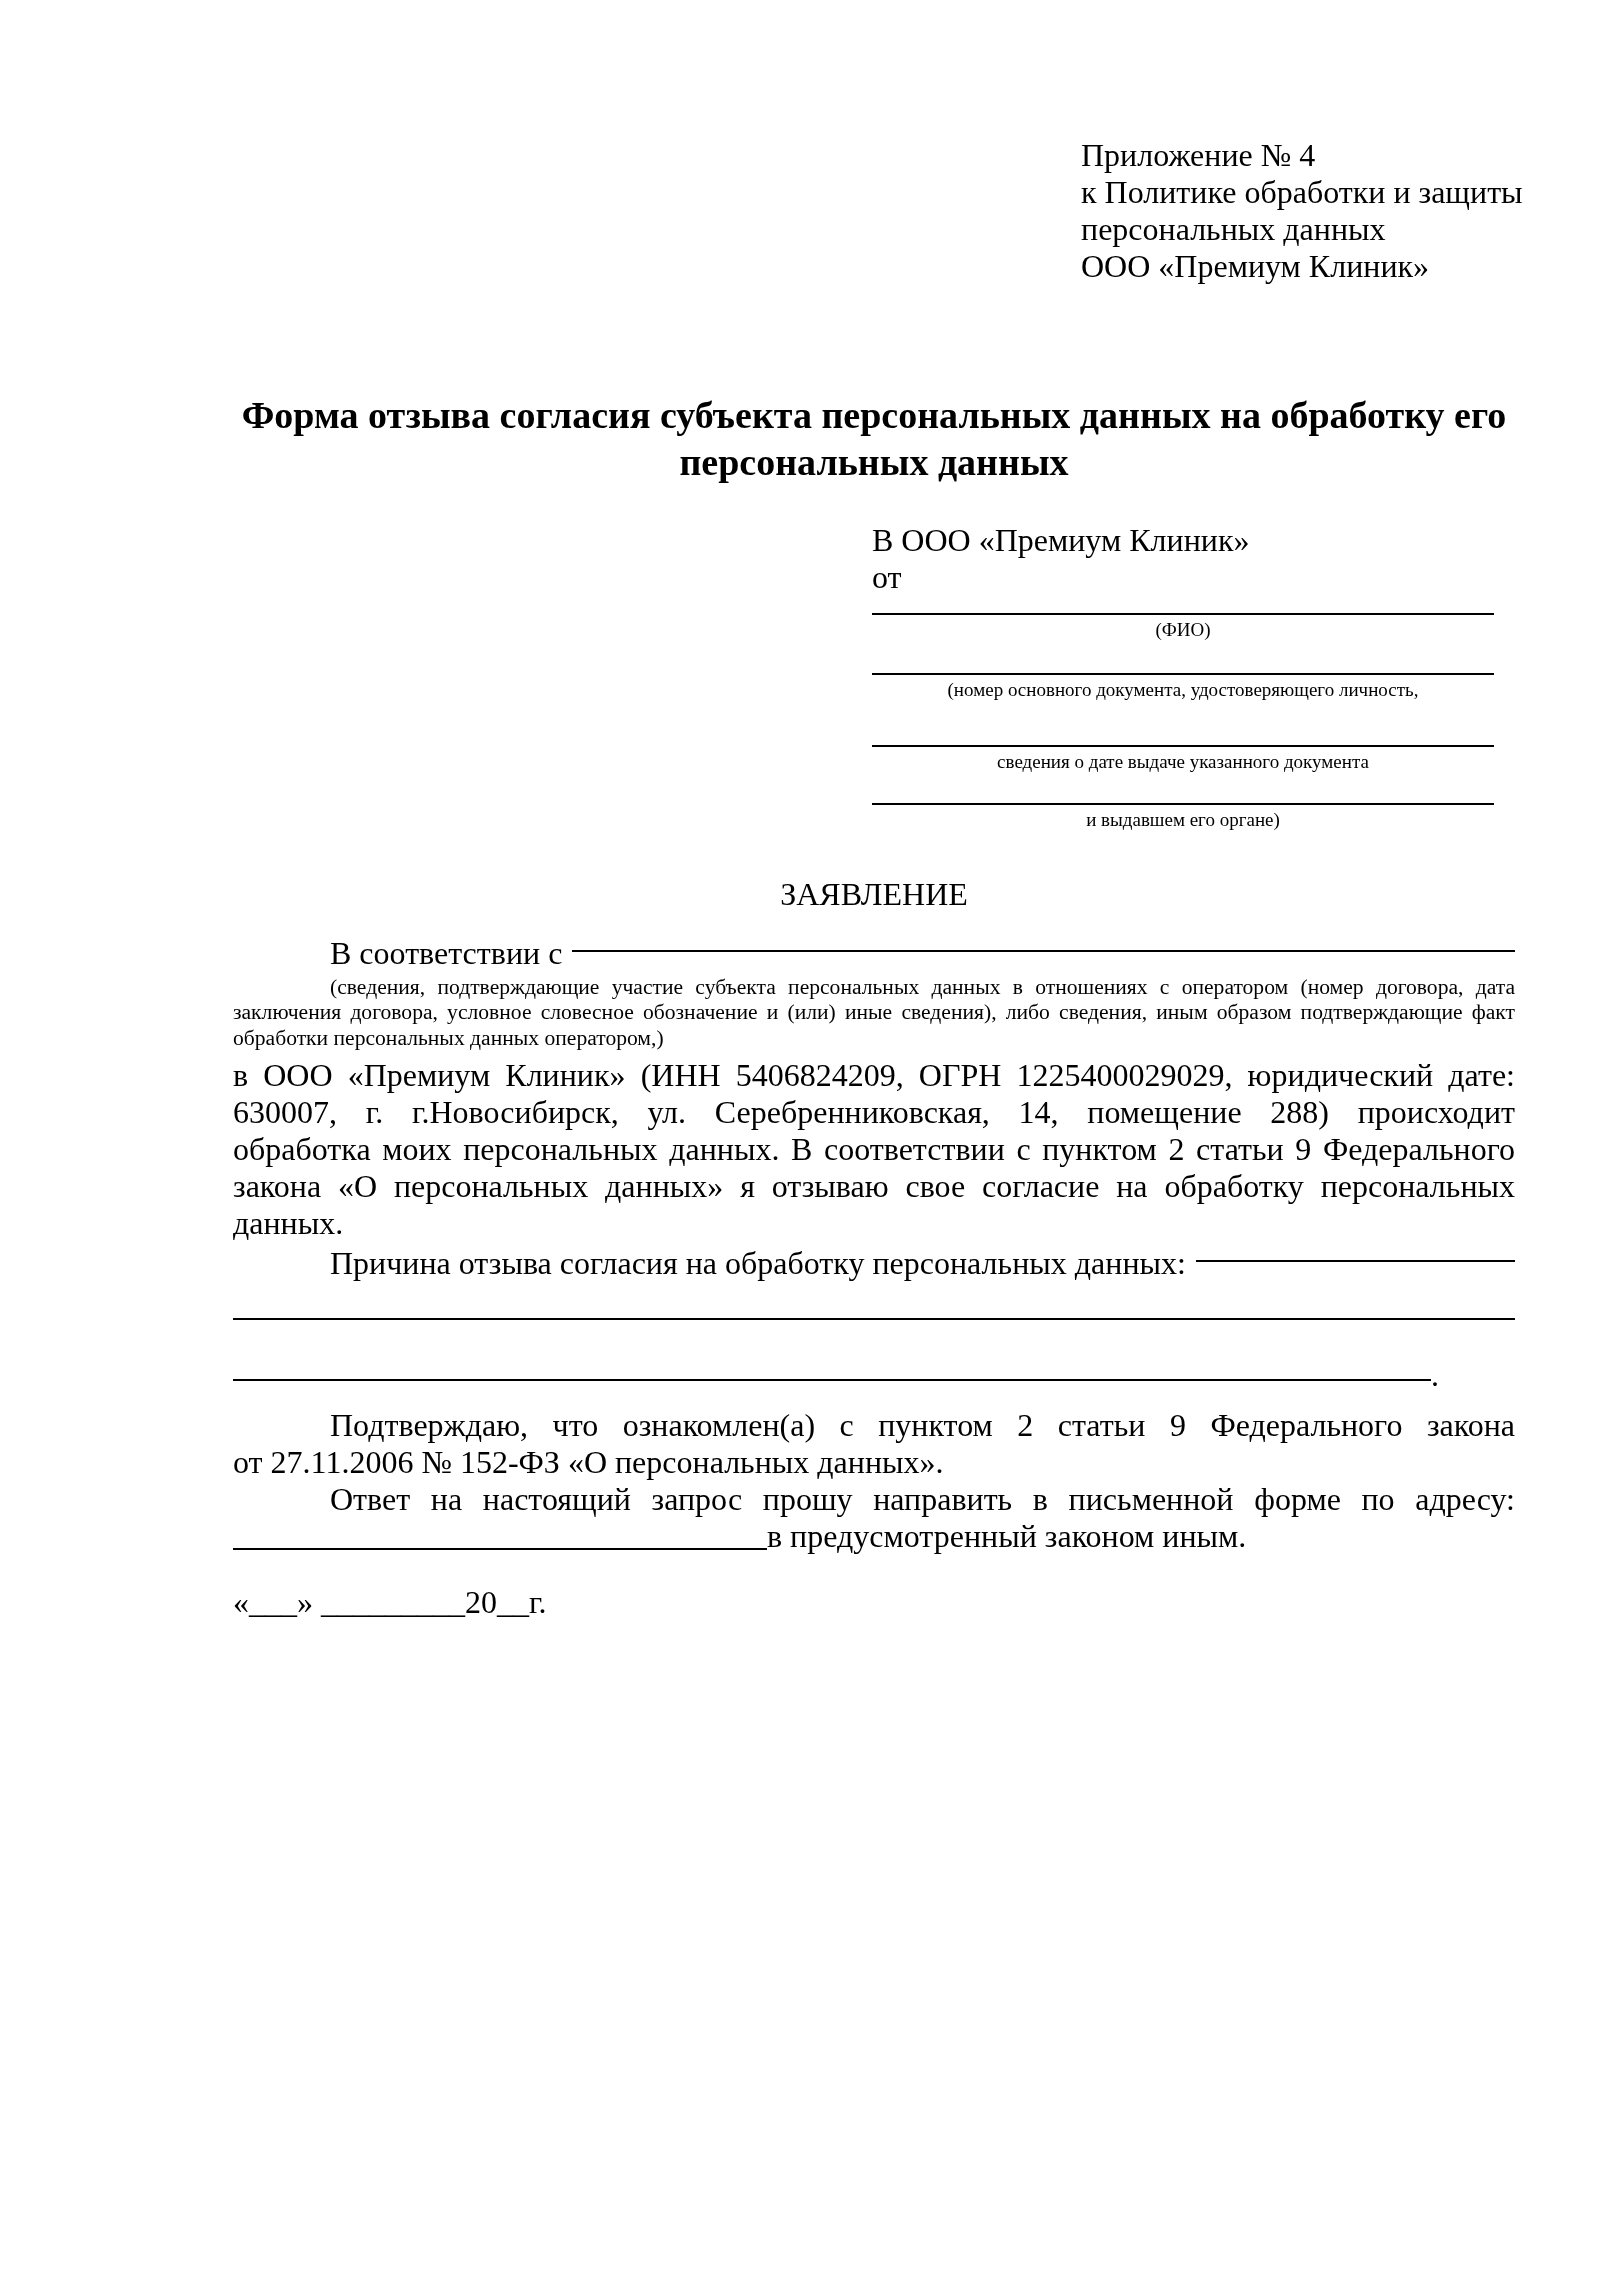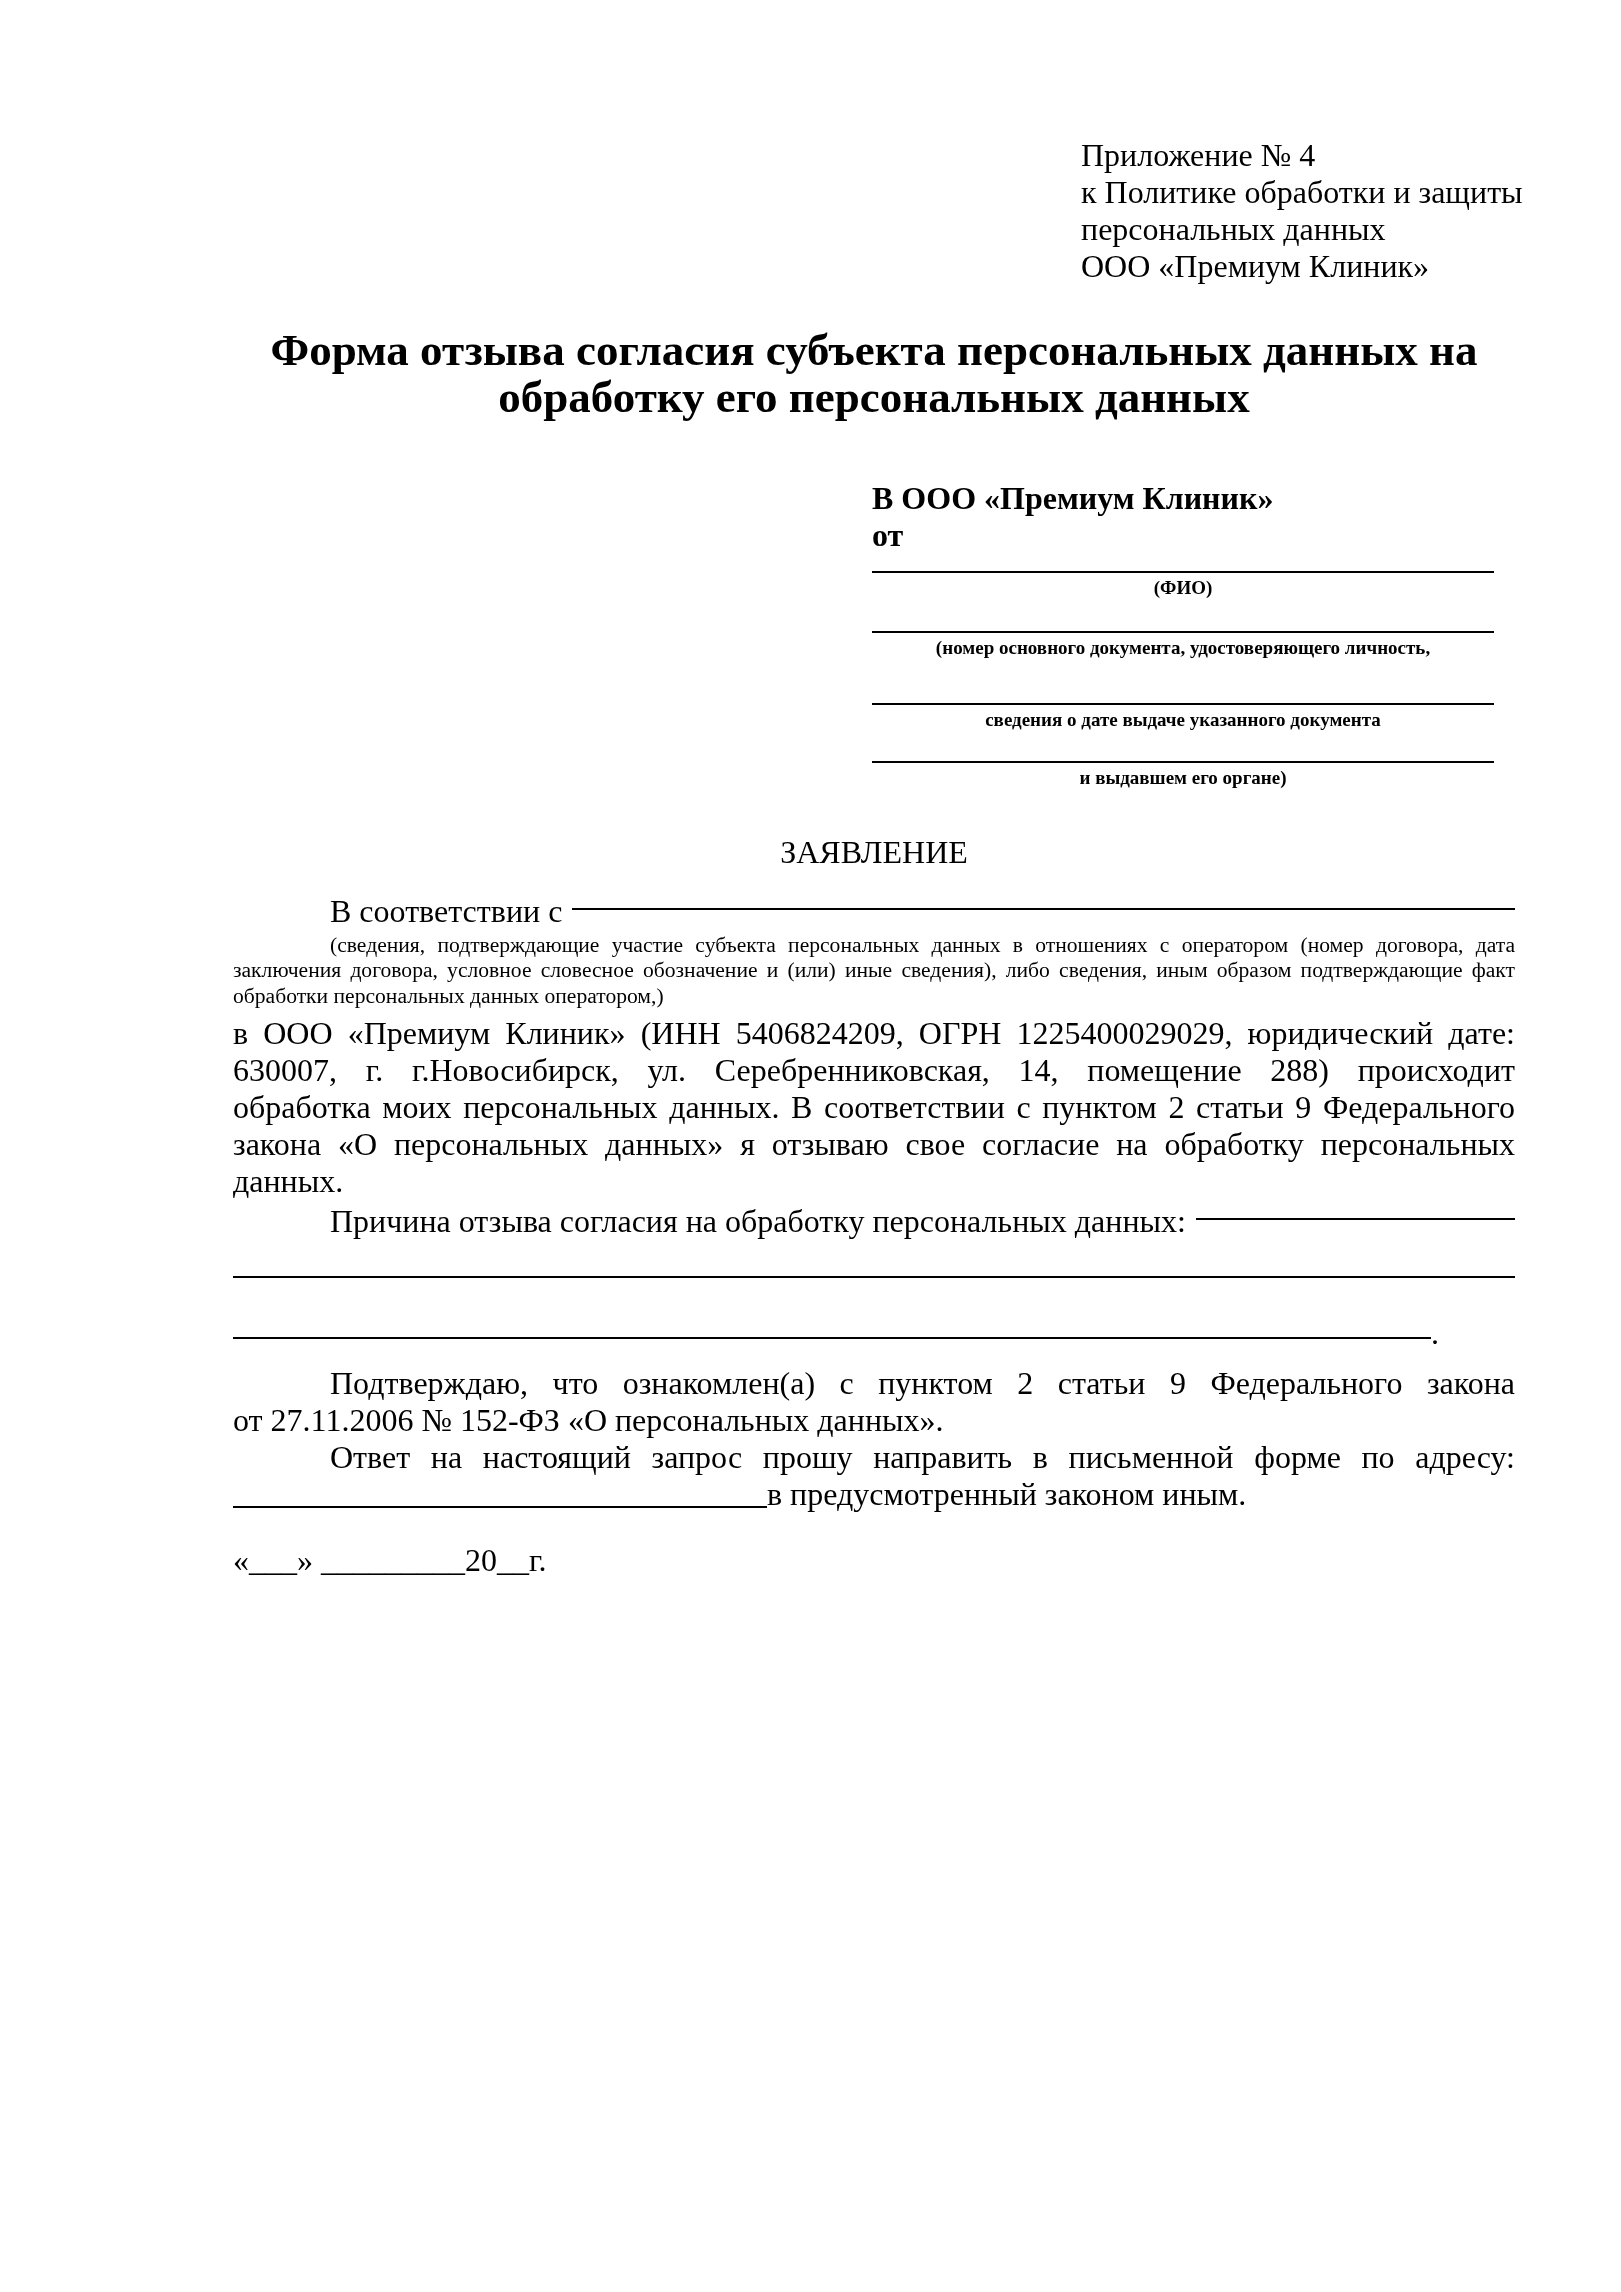--- a/index.html
+++ b/index.html
@@ -14,28 +14,28 @@
     overflow:hidden;
   }
   .content { padding:137px 106px 0 233px; }
 
   
   .appendix { margin-left:848px; }
   .appendix div { white-space:nowrap; }
 
   
   .doc-title {
-    margin-top:42px;
+    margin-top:107px;
     text-align:center;
     font-weight:bold;
-    font-size:45px; line-height:47px;
+    font-size:38px; line-height:47px;
   }
 
   
-  .addressee { margin-top:59px; margin-left:639px; width:622px;font-weight:bold; }
+  .addressee { margin-top:36px; margin-left:639px; width:622px; }
   .addressee .txt { line-height:37px; }
   .blank-rule { border-bottom:2.9px solid #000; }
   .addressee .rule-1 { height:16.7px; }
   .addressee .rule-n1 { height:29px; }
   .addressee .rule-n2 { height:41px; }
   .addressee .rule-n3 { height:27.4px; }
   .cap {
     font-size:19px; line-height:29px;
     text-align:center;
   }

